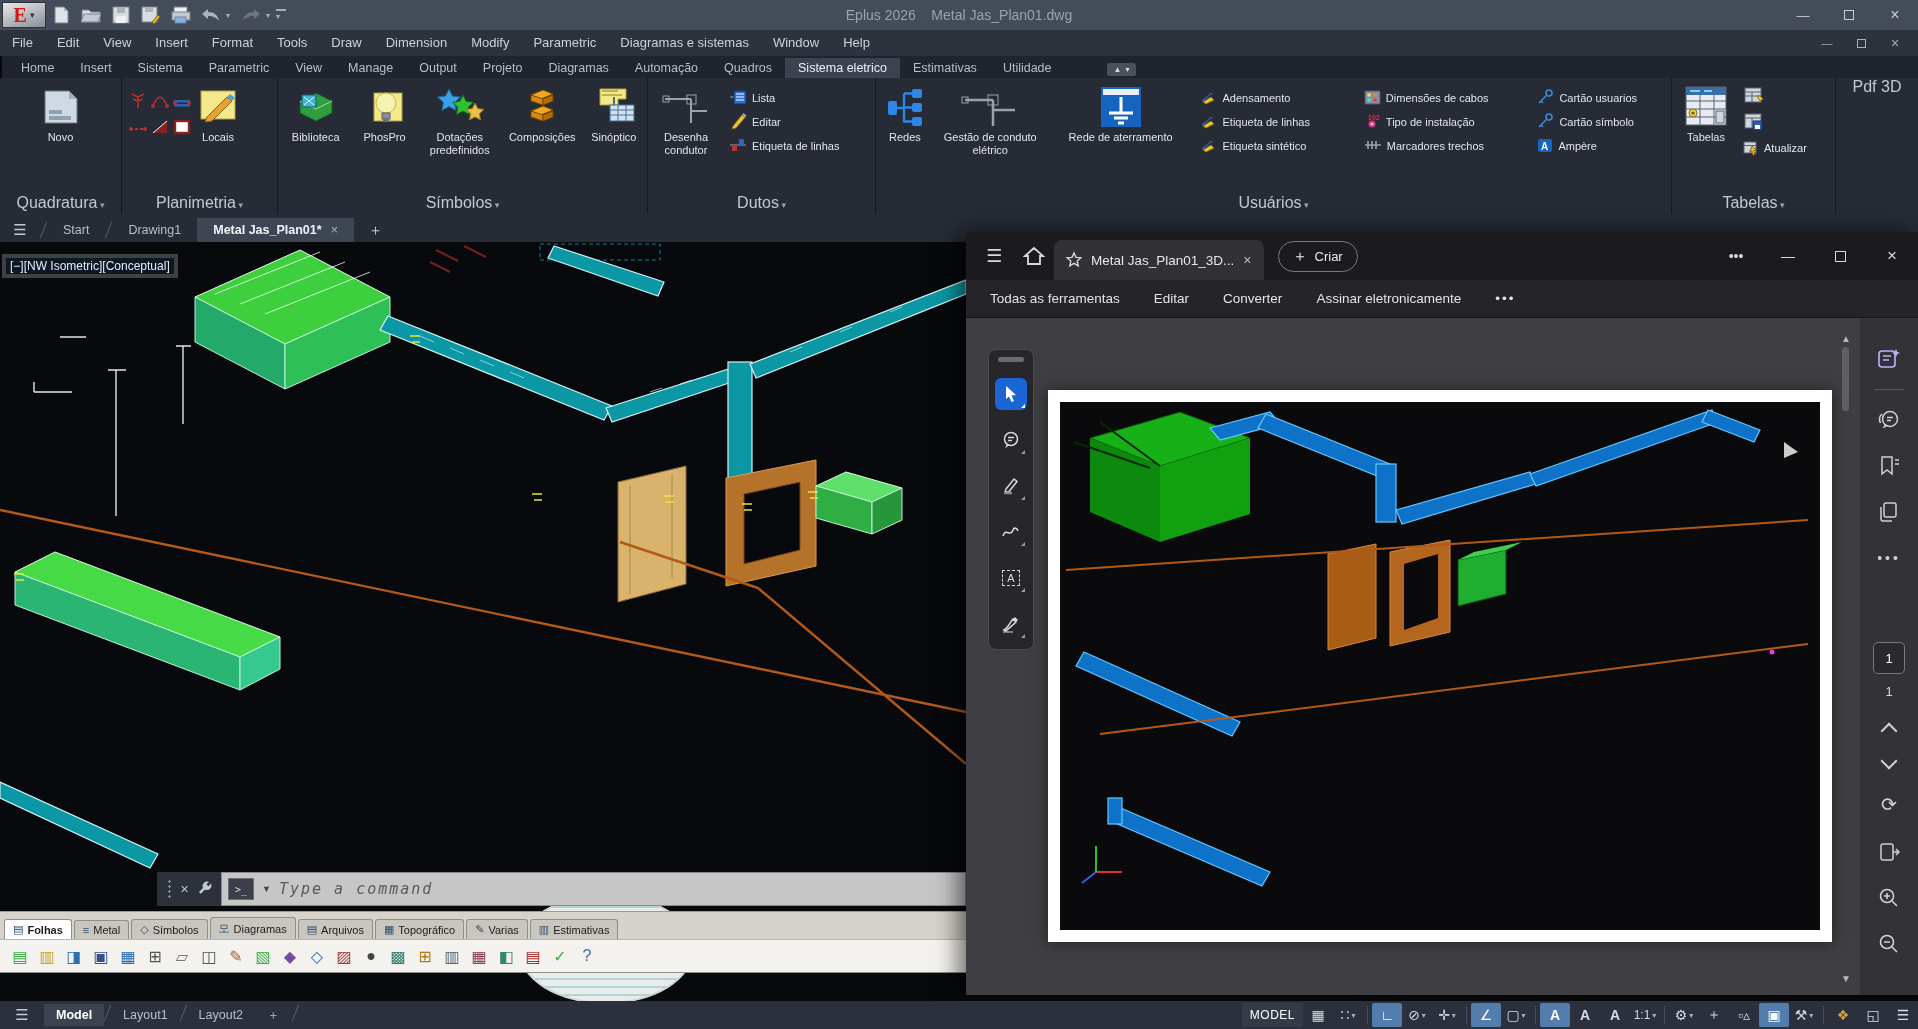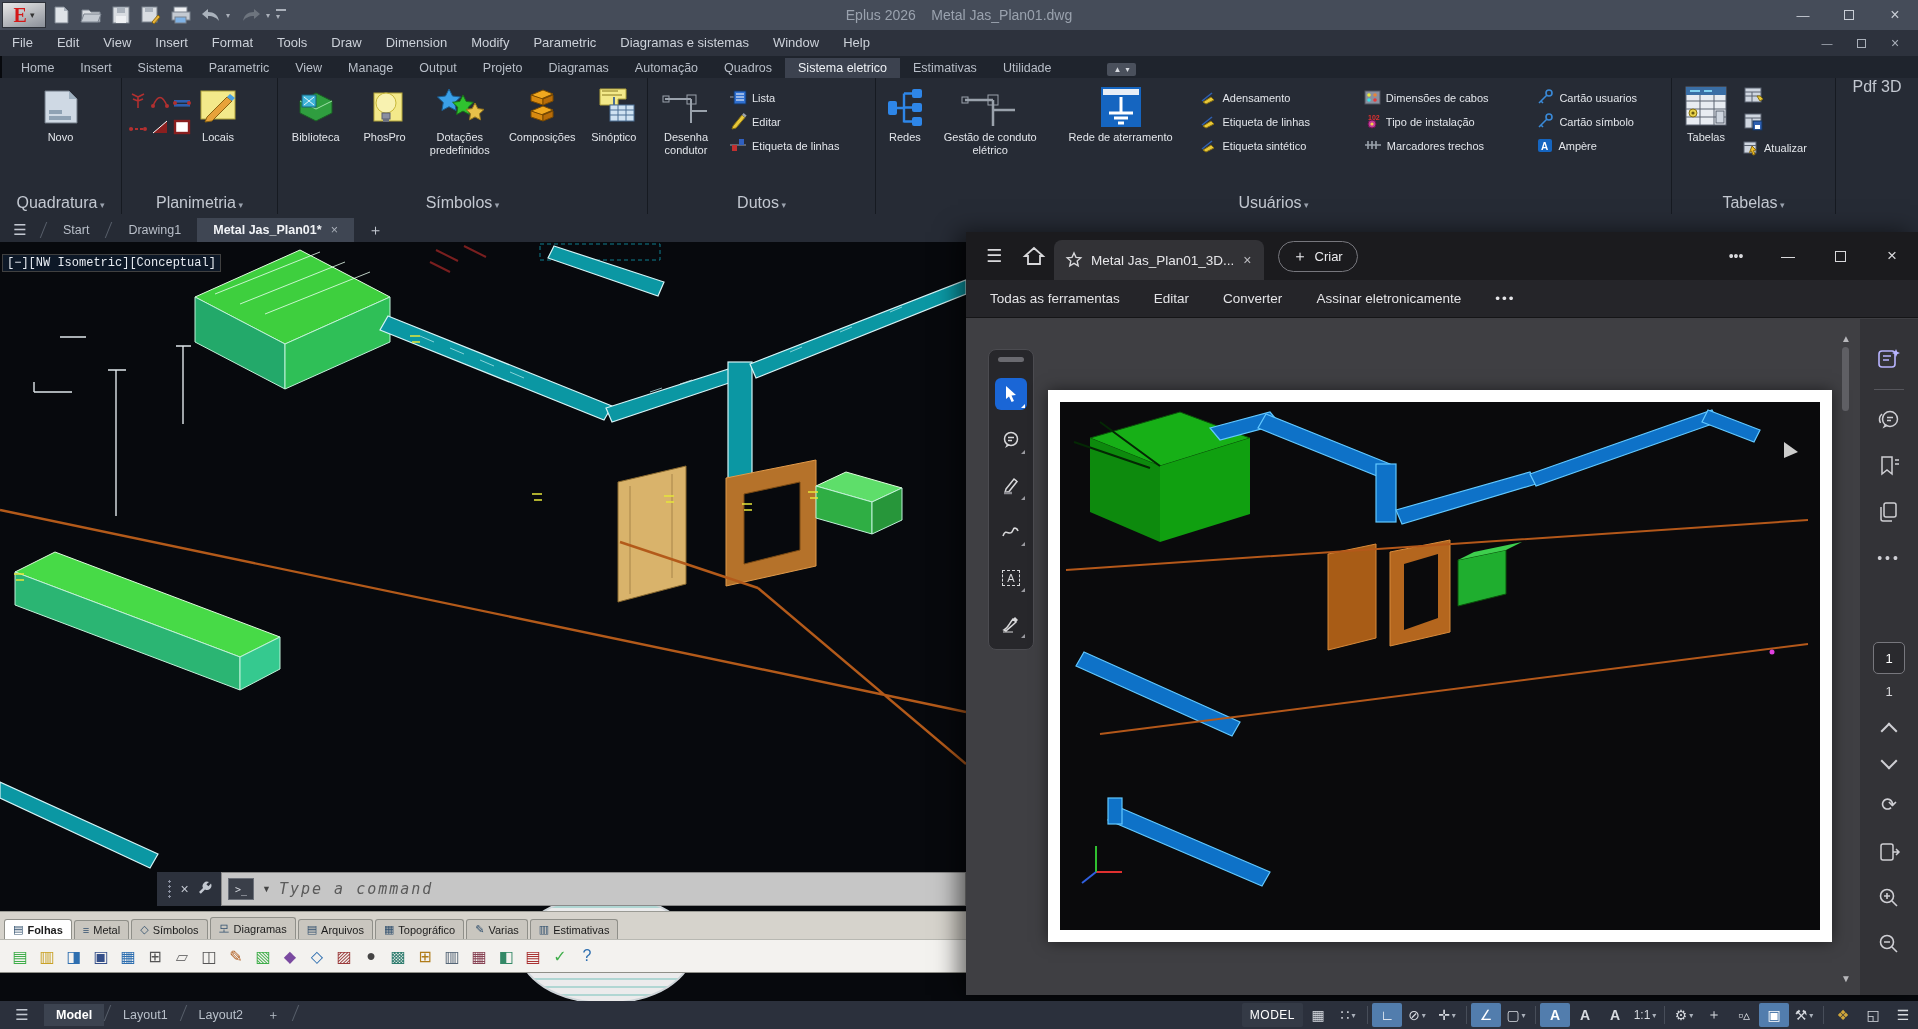--- a/index.html
+++ b/index.html
@@ -47,21 +47,21 @@
   .doctabs{position:absolute;left:0;top:214px;width:100%;height:28px;background:#262b35;display:flex;align-items:flex-end;color:#b9bfc9;font-size:12.5px;}
   .dham{width:40px;height:24px;display:flex;align-items:center;justify-content:center;color:#c3c8d1;font-size:15px;}
   .dtab{padding:5px 16px;position:relative;}
   .dtab.active{background:#3f4653;color:#f2f4f7;font-weight:bold;display:flex;gap:9px;align-items:center;}
   .dtab .close{font-weight:normal;color:#aab0ba;}
   .slash{width:1px;height:16px;background:#59606c;transform:skewX(-22deg);margin:0 3px 4px 3px;}
   .dplus{padding:2px 14px;font-size:15px;color:#c3c8d1;}
 
   
   .workspace{position:absolute;left:0;top:242px;width:100%;height:759px;background:#07090d;overflow:hidden;}
-  .vp-label{position:absolute;left:2px;top:12px;font-size:12px;color:#e8ecf2;border:1px solid #404040;background:rgba(30,70,120,.25);padding:1px 4px;font-family:Liberation Mono, monospace;}
+  .vp-label{position:absolute;left:2px;top:12px;font-size:12px;color:#e8ecf2;border:4px solid #404040;background:rgba(30,70,120,.25);padding:1px 4px;}
 
   
   .cmdbar{position:absolute;left:157px;top:630px;width:809px;height:34px;display:flex;z-index:5;}
   .cmd-left{width:64px;background:#2c313c;display:flex;align-items:center;justify-content:center;gap:8px;color:#c3c8d1;}
   .grip{width:5px;height:20px;background-image:radial-gradient(#8a90a0 1px,transparent 1.2px);background-size:5px 5px;}
   .cmd-field{flex:1;background:#c6c6c6;border:1px solid #8a8a8a;display:flex;align-items:center;padding-left:6px;gap:8px;}
   .prompt-ic{width:26px;height:22px;background:#3a3f49;border:1px solid #6a6f78;color:#d7dae0;font-size:10px;display:flex;align-items:center;justify-content:center;font-family:"DejaVu Sans Mono",monospace;}
   .cmd-caret{font-size:9px;color:#444;}
   .cmd-text{font-family:"DejaVu Sans Mono",monospace;font-style:italic;font-size:15px;color:#5a5a5a;letter-spacing:2px;}
 

